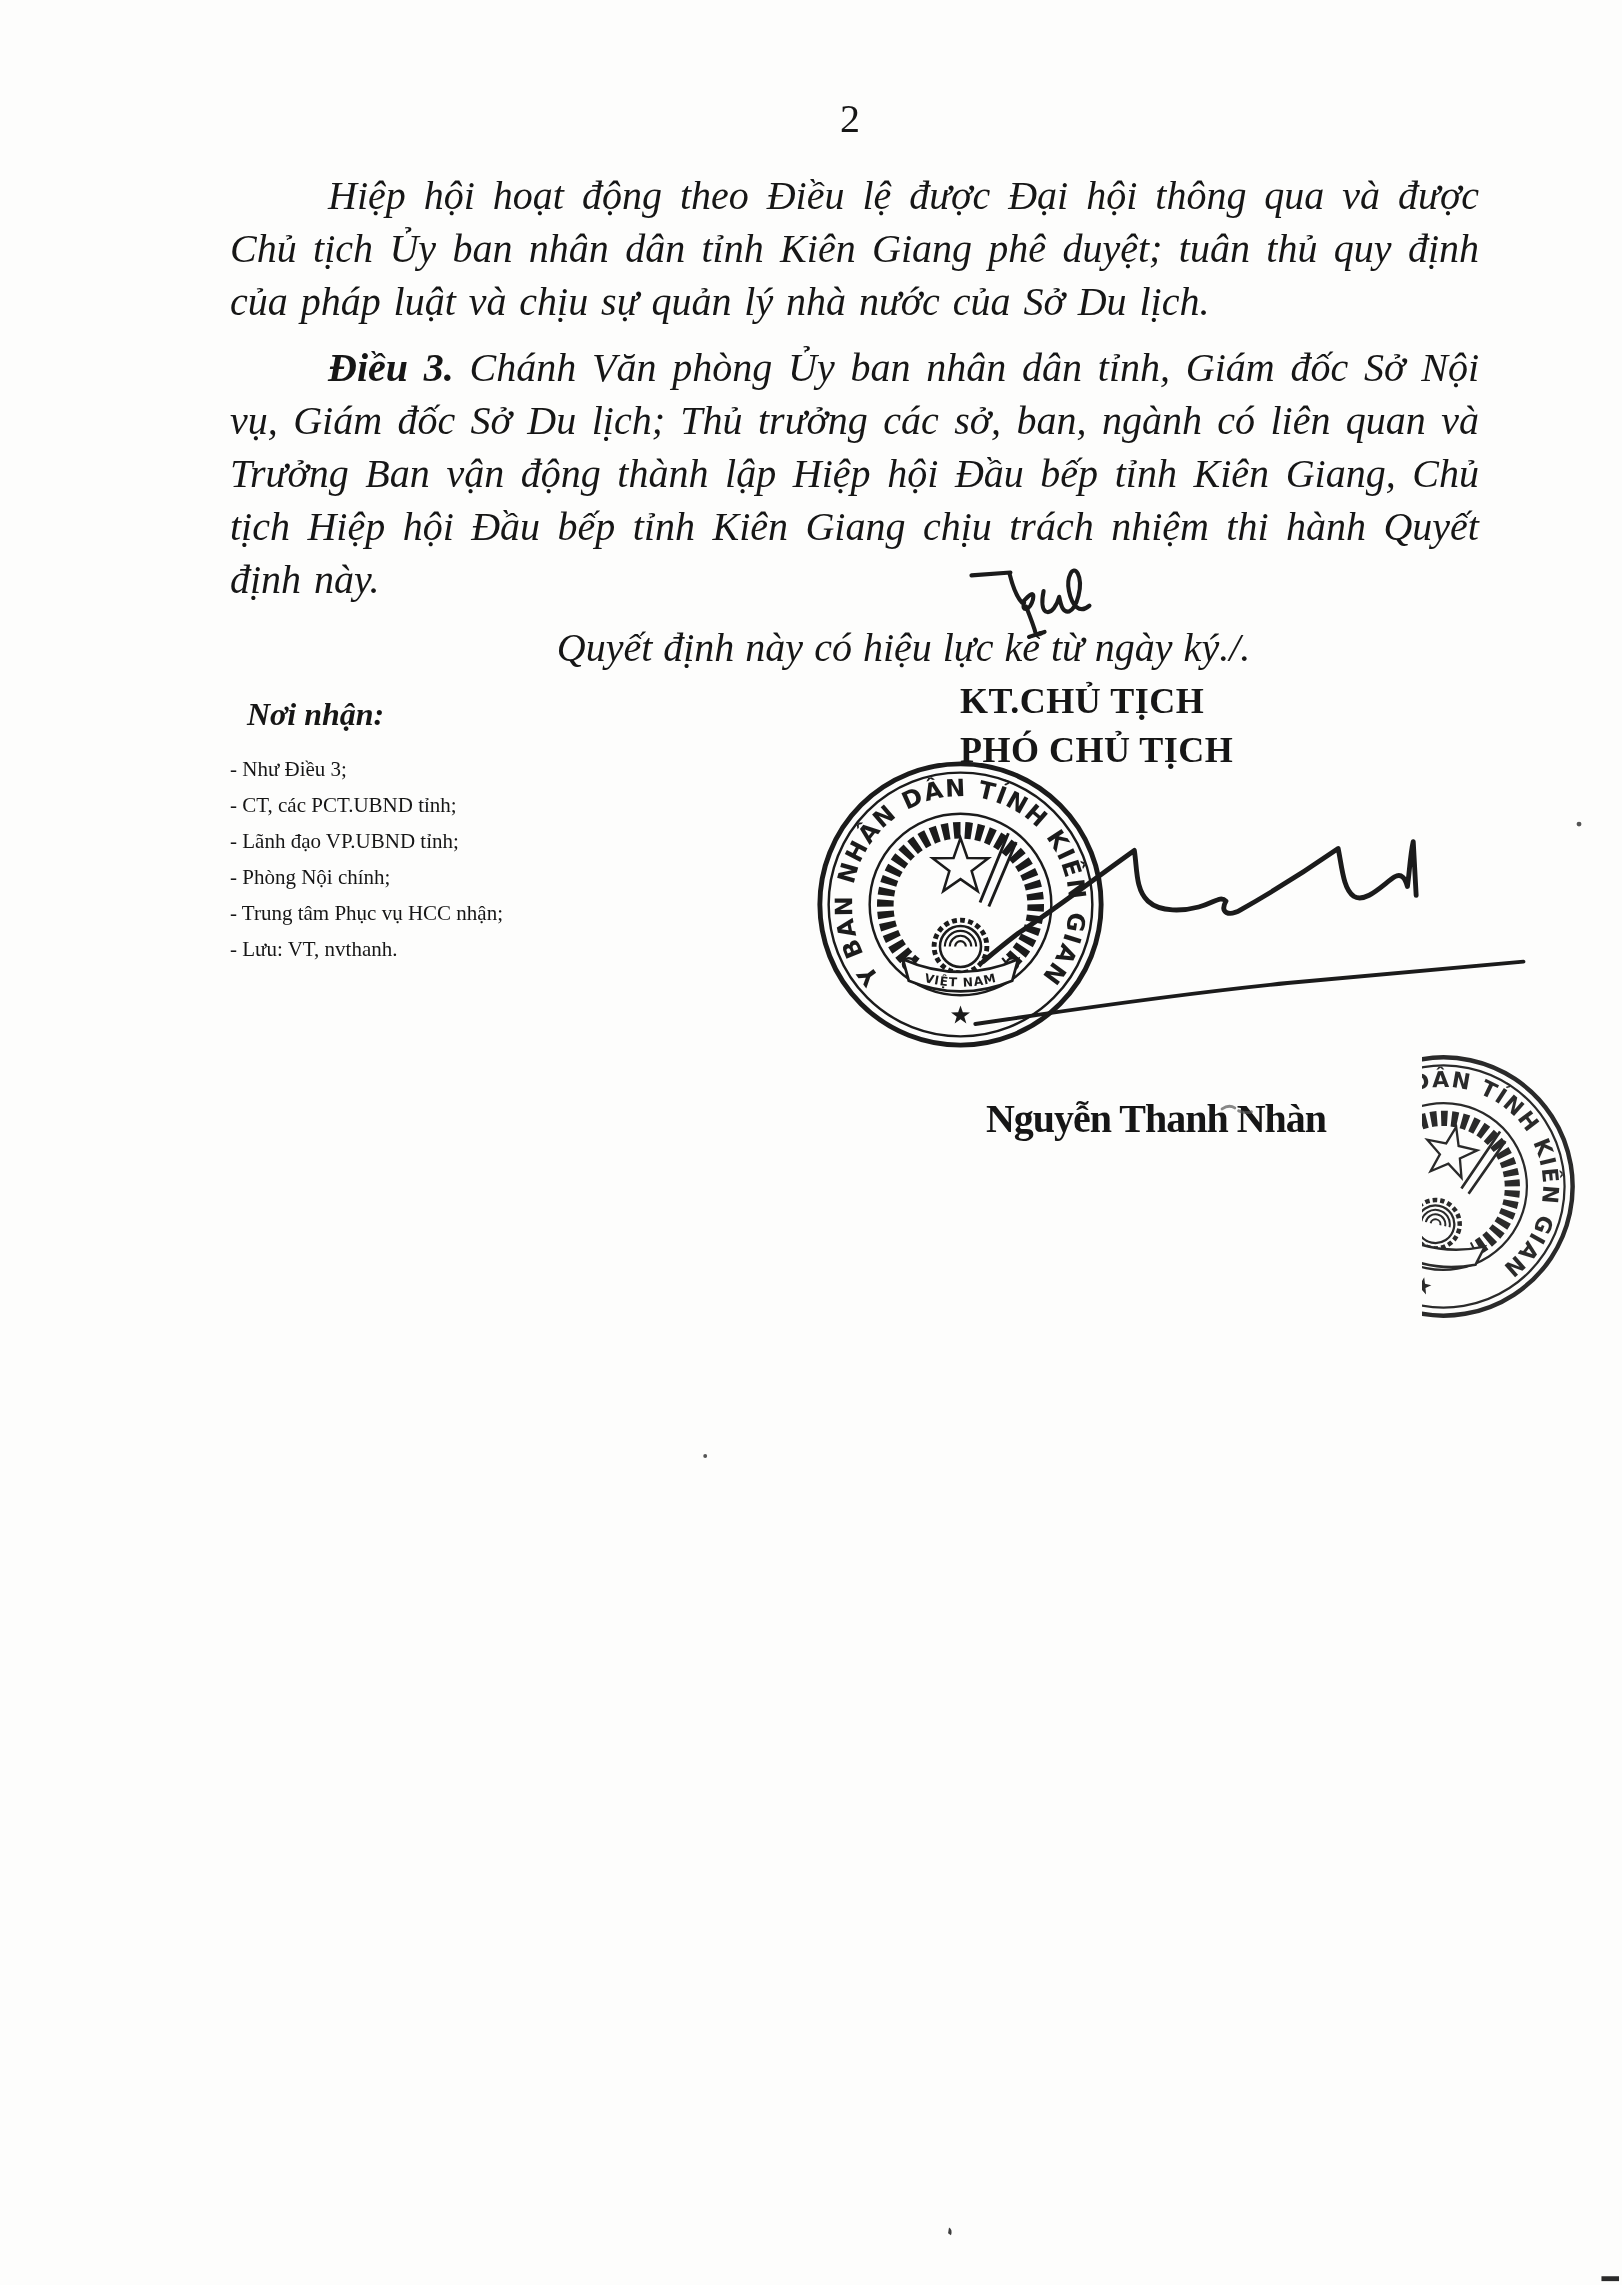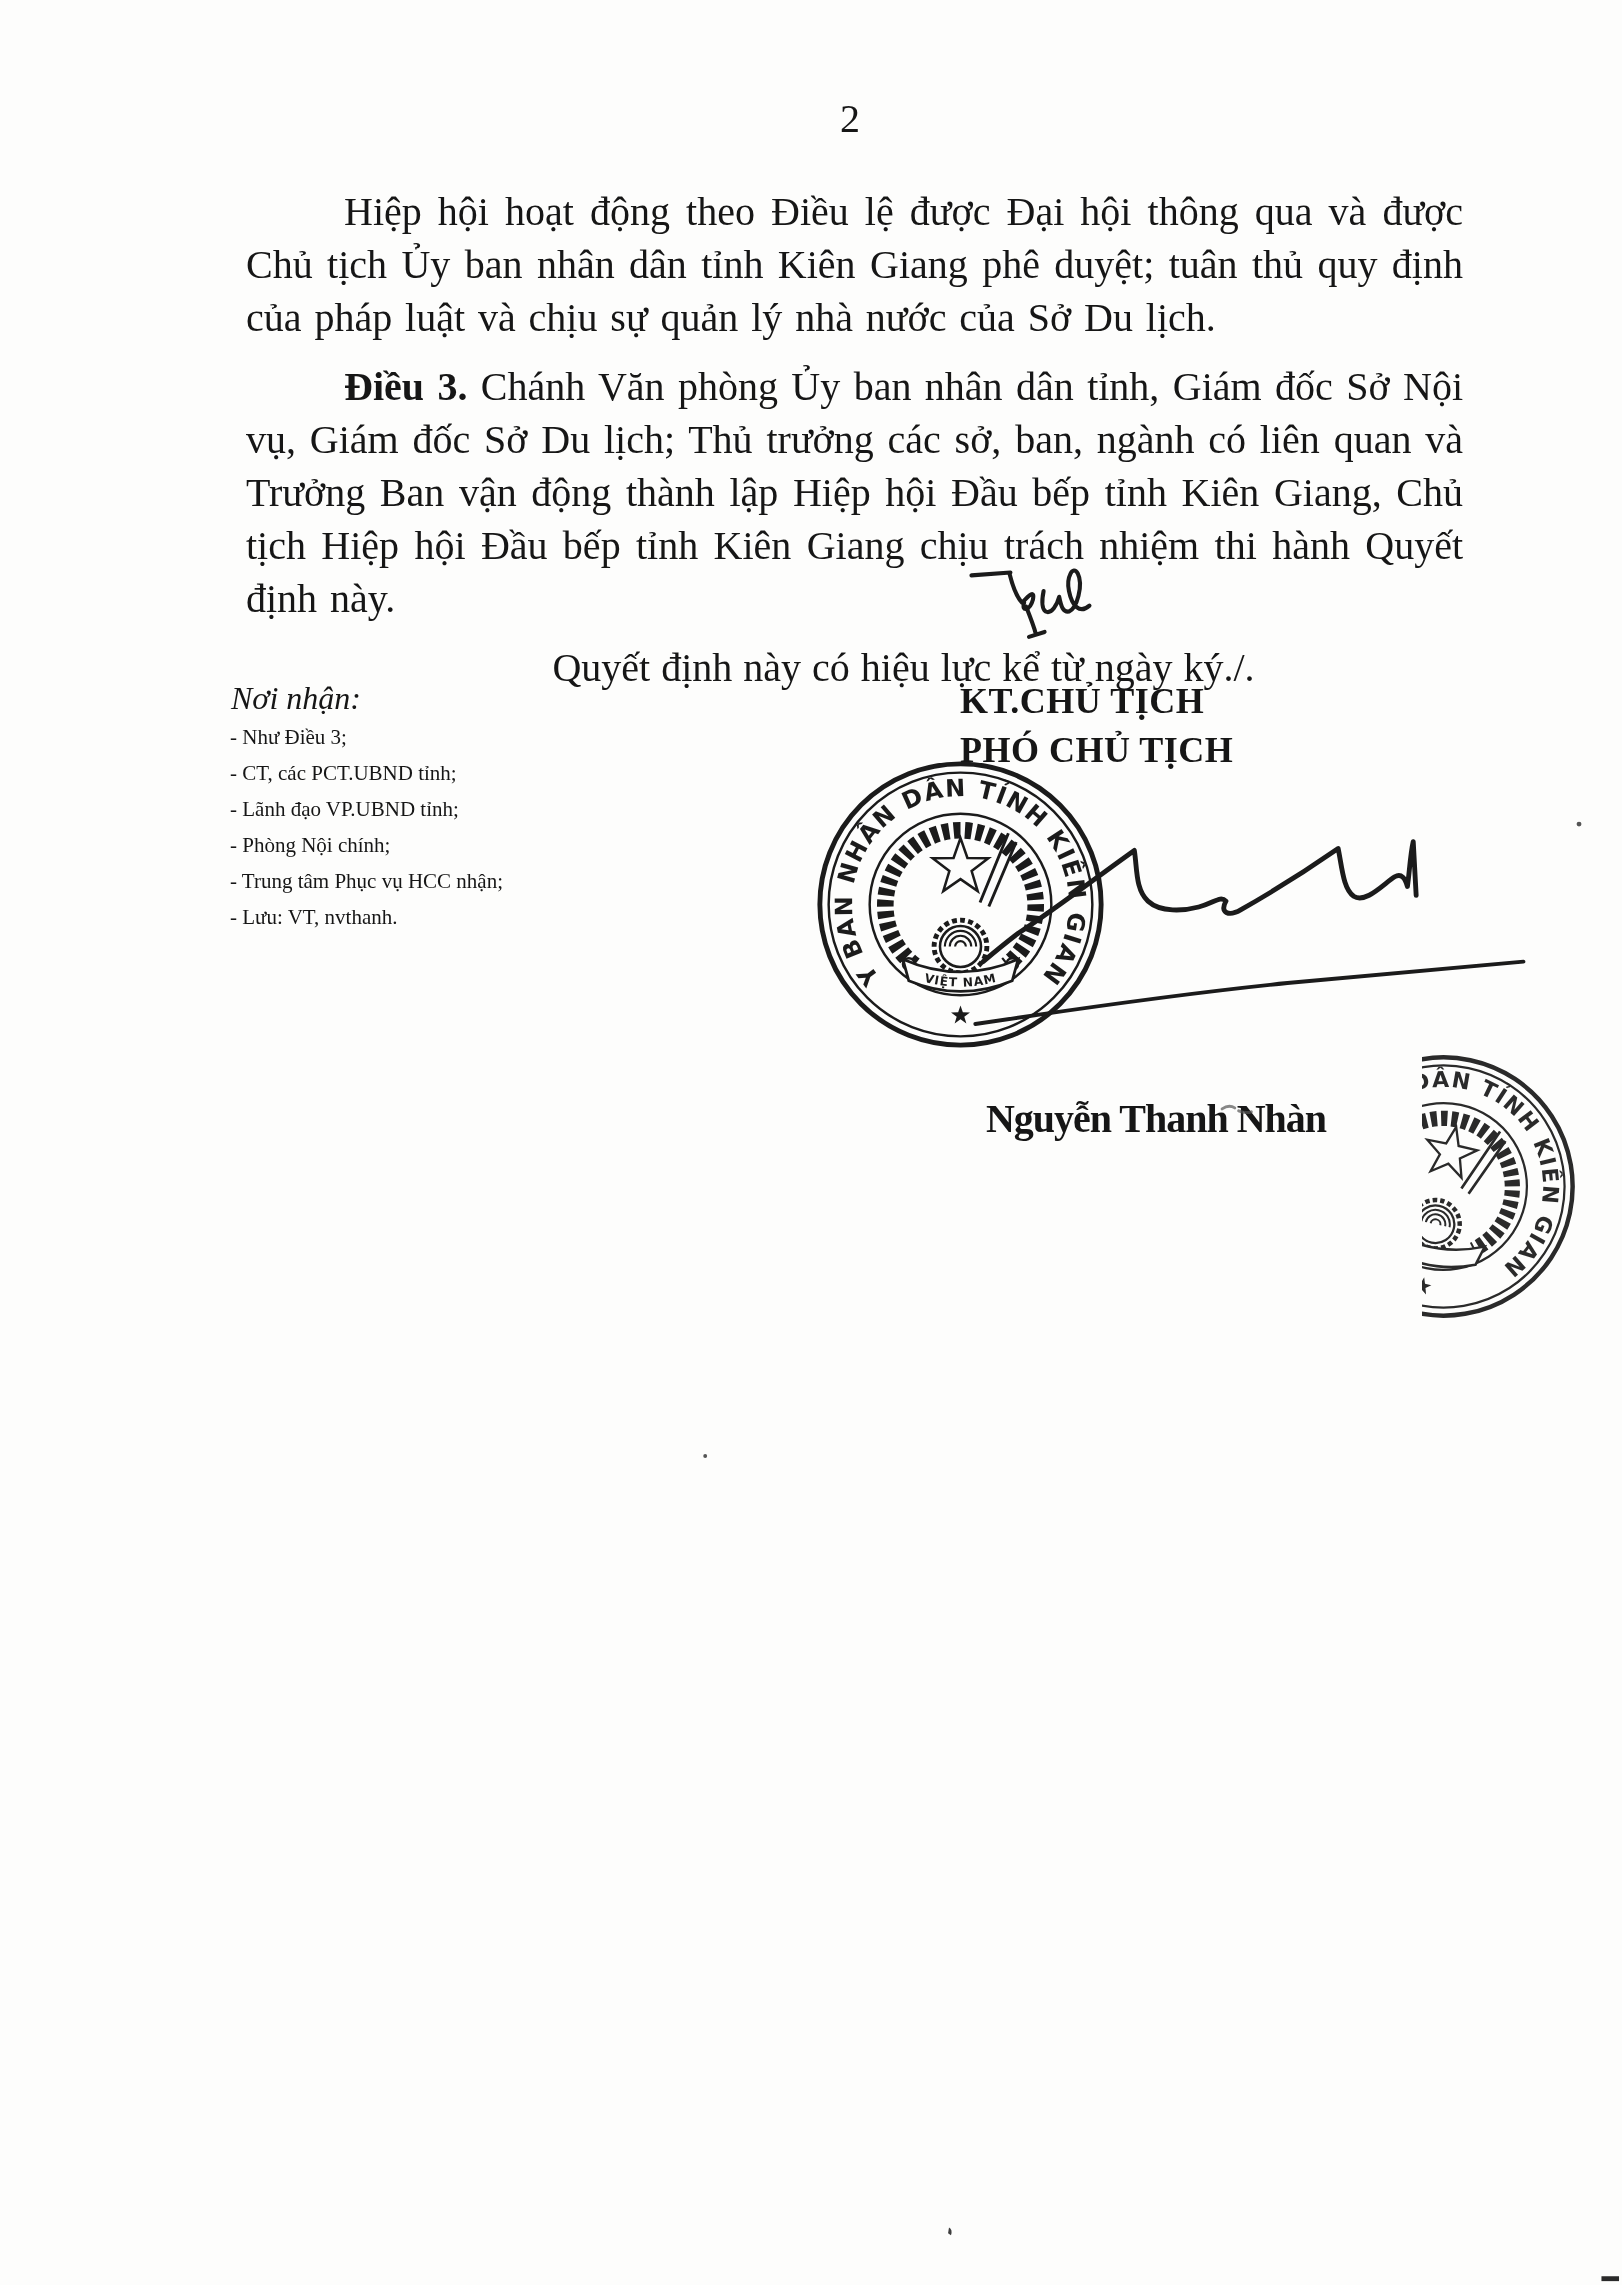--- a/index.html
+++ b/index.html
@@ -13,27 +13,27 @@
     color:#161616;
   }
   .page-number{
     position:absolute;top:99px;left:772px;width:156px;
     text-align:center;font-size:40px;line-height:40px;
   }
   .body-text{
     position:absolute;left:230px;top:169px;width:1249px;
     font-size:40px;line-height:53px;
   }
-  .body-text p{margin:16px;text-align:justify;text-indent:98px;word-spacing:2.9px;}
+  .body-text p{margin:0;text-align:justify;text-indent:98px;word-spacing:2.9px;font-style:italic;}
   .body-text p.article{margin-top:12.7px;}
   .body-text p.effect{margin-top:15.6px;text-align:center;word-spacing:1px;}
   .bold{font-weight:bold;}
   .recipients{position:absolute;left:230px;top:678px;width:546px;}
   .recipients .heading{
-    font-weight:normal;font-style:italic;font-size:32px;line-height:39px;margin:1px;
+    font-weight:bold;font-style:italic;font-size:32px;line-height:39px;margin:17px;
   }
   .recipients .item{font-size:21px;line-height:36px;}
   .sign-title{
     position:absolute;left:960px;top:677px;width:390px;
     font-weight:bold;font-size:36px;line-height:49px;
     letter-spacing:0.5px;white-space:nowrap;
   }
   .signer-name{
     position:absolute;left:961px;top:1051px;width:390px;
     text-align:center;font-weight:bold;font-size:40px;line-height:40px;

